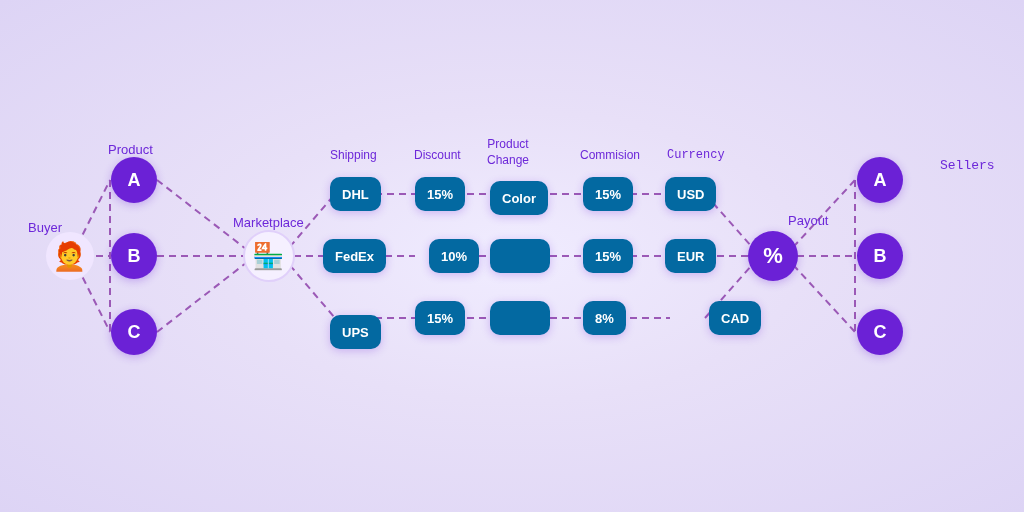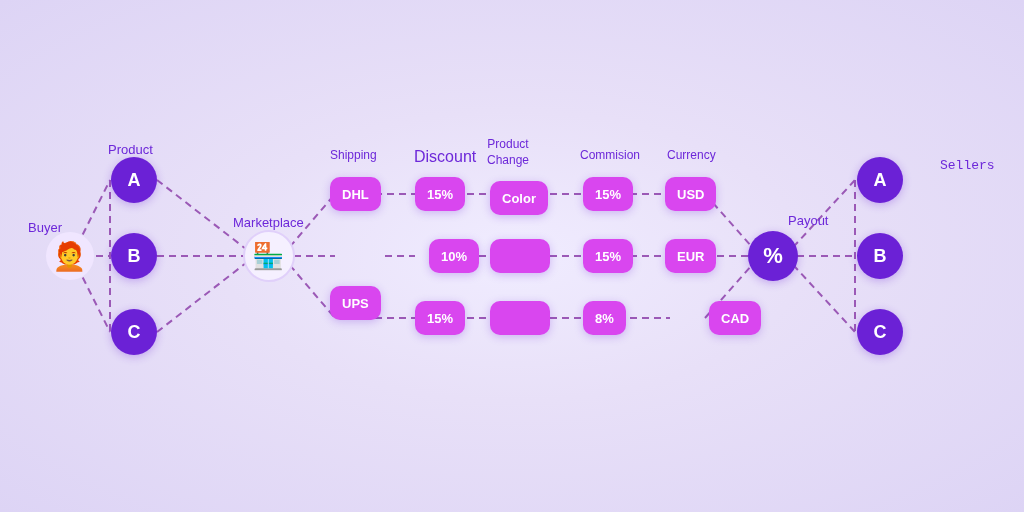--- a/index.html
+++ b/index.html
@@ -35,21 +35,21 @@
       font-weight: bold;
       display: flex;
       align-items: center;
       justify-content: center;
       position: absolute;
       box-shadow: 0 2px 8px rgba(107,33,214,0.3);
     }
     .node-pill {
       height: 34px;
       border-radius: 10px;
-      background: #d946ef;
+      background: #0369a1;
       color: white;
       font-size: 13px;
       font-weight: 600;
       display: flex;
       align-items: center;
       justify-content: center;
       padding: 0 12px;
       position: absolute;
       white-space: nowrap;
       box-shadow: 0 2px 8px rgba(107,33,214,0.25);
@@ -180,24 +180,24 @@
     <span>C</span>
   </div>
 
   <span class="node-label" style="left:233px; top:215px;">Marketplace</span>
 
   <div class="marketplace-icon" style="left:243px; top:230px;">
     🏪
   </div>
 
   <span class="node-label" style="left:330px; top:148px; font-size:12px;">Shipping</span>
-  <span class="node-label" style="left:414px; top:148px; font-size:16px;">Discount</span>
+  <span class="node-label" style="left:414px; top:148px; font-size:12px;">Discount</span>
   <span class="node-label" style="left:487px; top:137px; font-size:12px; line-height:1.3;">Product<br>Change</span>
   <span class="node-label" style="left:580px; top:148px; font-size:12px;">Commision</span>
-  <span class="node-label" style="left:667px; top:148px; font-size:12px;">Currency</span>
+  <span class="node-label" style="left:667px; top:148px; font-size:12px;font-family:Liberation Mono, monospace;">Currency</span>
 
   <div class="node-pill" style="left:330px; top:177px;">
     <span>DHL</span>
   </div>
 
   <div class="node-pill" style="left:415px; top:177px;">
     <span>15%</span>
   </div>
 
   <div class="node-pill" style="left:490px; top:181px;">
@@ -205,33 +205,36 @@
   </div>
 
   <div class="node-pill" style="left:583px; top:177px;">
     <span>15%</span>
   </div>
 
   <div class="node-pill" style="left:665px; top:177px;border-radius:10px;">
     <span>USD</span>
   </div>
 
+  <div class="node-pill" style="left:323px; top:239px;">
+    <span>FedEx</span>
+  </div>
   <div class="node-pill" style="left:429px; top:239px;">
     <span>10%</span>
   </div>
   <div class="node-pill empty" style="left:490px; top:239px; width:60px;">
   </div>
   <div class="node-pill" style="left:583px; top:239px;">
     <span>15%</span>
   </div>
   <div class="node-pill" style="left:665px; top:239px;text-align:right;">
     <span>EUR</span>
   </div>
 
-  <div class="node-pill" style="left:330px; top:286px;align-items:center;">
+  <div class="node-pill" style="left:330px; top:315px;align-items:center;">
     <span>UPS</span>
   </div>
   <div class="node-pill" style="left:415px; top:301px;">
     <span>15%</span>
   </div>
   <div class="node-pill empty" style="left:490px; top:301px; width:60px;">
   </div>
   <div class="node-pill" style="left:583px; top:301px;">
     <span>8%</span>
   </div>

